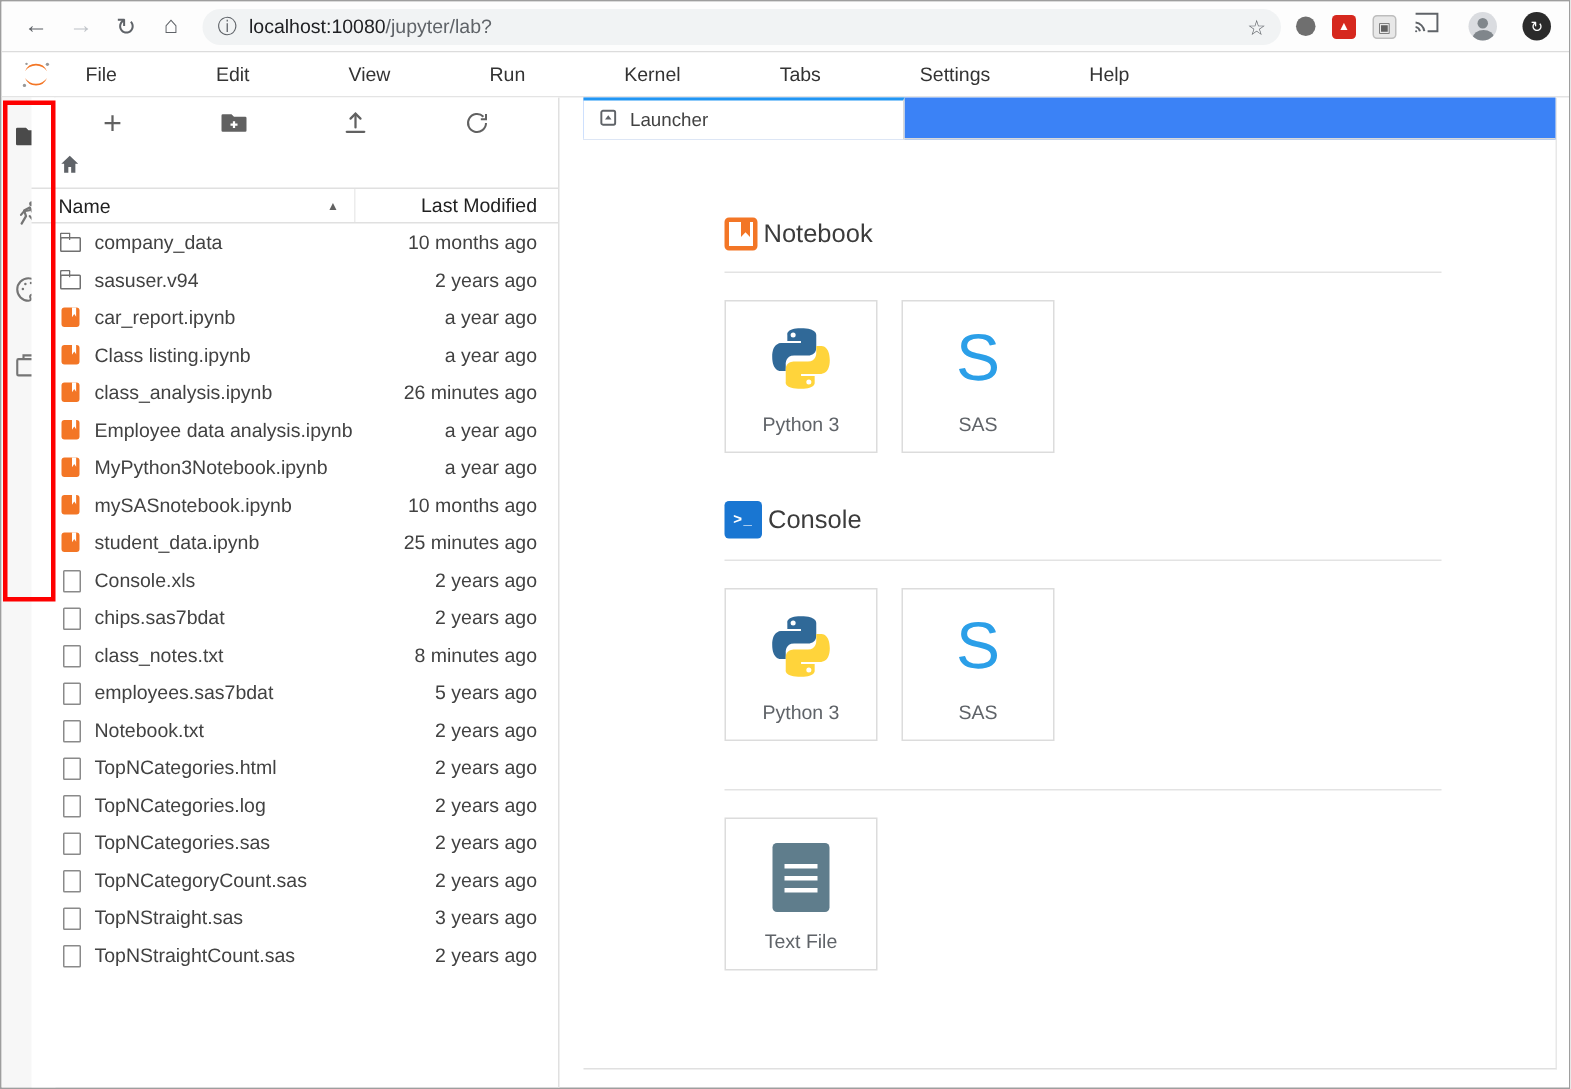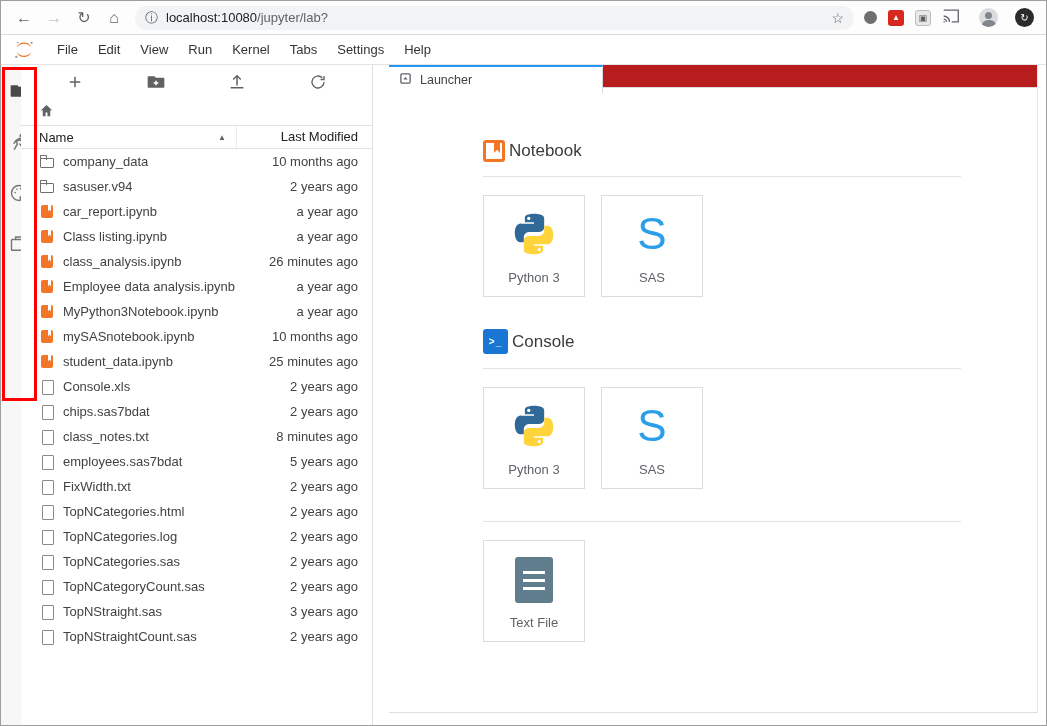--- a/index.html
+++ b/index.html
@@ -21,21 +21,21 @@
   .ext-adobe { width:16px; height:16px; background:#d6281e; border-radius:3px; color:#fff; font-size:8px; display:flex; align-items:center; justify-content:center; }
   .ext-box { width:16px; height:16px; background:#e8e8e8; border:1px solid #bdbdbd; border-radius:3px; color:#616161; font-size:9px; display:flex; align-items:center; justify-content:center; }
   .avatar { width:19px; height:19px; border-radius:50%; background:#dadce0; position:relative; overflow:hidden; margin-left:8px; }
   .avatar::before { content:""; position:absolute; left:6px; top:3.5px; width:7px; height:7px; border-radius:50%; background:#80868b; }
   .avatar::after { content:""; position:absolute; left:2.5px; top:11.5px; width:14px; height:10px; border-radius:50%; background:#80868b; }
   .sync-btn { width:19px; height:19px; border-radius:50%; background:#2b2b2b; color:#fff; font-size:10px; display:flex; align-items:center; justify-content:center; margin-left:6px; }
 
   
   .menubar { position:absolute; top:34px; left:0; right:0; height:30px; background:#fff; border-bottom:1px solid #e4e4e4; display:flex; align-items:center; }
   .logo { margin:0 12px 0 12px; display:flex; align-items:center; }
-  .menu-items { display:flex; align-items:center; }
+  .menu-items { display:flex; align-items:center;gap:46px; }
   .menu-item { padding:0 10px; font-size:13px; color:#333; line-height:30px; cursor:default; }
 
   
   .sidebar { position:absolute; top:64px; left:0; bottom:0; width:36px; background:#f7f7f7; border-right:1px solid #e0e0e0; display:flex; flex-direction:column; align-items:center; padding-top:16px; gap:31px; }
   .side-icon { width:20px; height:20px; display:flex; align-items:center; justify-content:center; }
   .annotation-box { position:absolute; top:66px; left:1px; width:35px; height:334px; border:3px solid #fe0000; z-index:50; pointer-events:none; }
 
   
   .filebrowser { position:absolute; top:64px; left:20px; width:352px; bottom:0; background:#fff; border-right:1px solid #e0e0e0; }
   .fb-toolbar { height:34px; display:flex; align-items:center; justify-content:space-around; padding:0 14px; }
@@ -51,21 +51,21 @@
   .fb-row .fmod { width:136px; text-align:right; padding-right:14px; color:#424242; }
   .ficon { width:16px; height:16px; margin:0 8px 0 18px; position:relative; flex:none; }
   .ficon.folder::before { content:""; position:absolute; left:1px; top:4px; width:12px; height:8px; border:1.3px solid #707070; border-radius:1px; }
   .ficon.folder::after { content:""; position:absolute; left:1px; top:1.5px; width:5px; height:4px; border:1.3px solid #707070; border-bottom:none; border-radius:1px 1px 0 0; }
   .ficon.file::before { content:""; position:absolute; left:2.5px; top:1px; width:10px; height:13px; border:1.3px solid #8a8a8a; border-radius:1px; }
   .ficon.notebook::before { content:""; position:absolute; left:2px; top:1px; width:12px; height:13px; background:#f37626; border-radius:2px; }
   .ficon.notebook::after { content:""; position:absolute; right:4px; top:1px; width:3px; height:7px; background:#fff; clip-path:polygon(0 0,100% 0,100% 100%,50% 70%,0 100%); }
 
   
   .main { position:absolute; top:64px; left:388px; right:8px; bottom:12px; background:#fff; border-right:1px solid #e8e8e8; border-bottom:1px solid #e0e0e0; }
-  .tabbar { height:23px; background:#b91c1c; border-bottom:1px solid #d9d9d9; display:flex; }
+  .tabbar { height:28px; background:#3b82f6; border-bottom:1px solid #d9d9d9; display:flex; }
   .tab { width:214px; height:28px; background:#fff; border-top:2px solid #2196f3; border-right:1px solid #d9d9d9; display:flex; align-items:center; gap:8px; padding-left:10px; font-size:12.5px; color:#424242; }
   .launcher { padding:52px 0 0 94px; }
   .section-header { display:flex; align-items:center; gap:4px; font-size:17px; color:#3c3c3c; }
   .nb-icon { width:22px; height:22px; border:3px solid #f37626; border-radius:3px; position:relative; flex:none; }
   .nb-icon::after { content:""; position:absolute; right:2px; top:0px; width:6px; height:10px; background:#f37626; clip-path:polygon(0 0,100% 0,100% 100%,50% 68%,0 100%); }
   .console-icon { width:25px; height:25px; background:#1976d2; border-radius:3px; color:#fff; font-size:10px; font-weight:bold; display:flex; align-items:center; justify-content:center; letter-spacing:1px; flex:none; }
   .section-rule { width:478px; border:none; border-top:1px solid #e3e3e3; margin:14px 0 0 0; }
   .cards { display:flex; gap:16px; margin:18px 0 32px 0; }
   .card { width:102px; height:102px; background:#fff; border:1px solid #dcdcdc; display:flex; flex-direction:column; align-items:center; padding-top:14px; cursor:default; }
   .card-label { margin-top:auto; margin-bottom:11px; font-size:13px; color:#5f6368; }
@@ -275,21 +275,21 @@
         </div>
 
         <div class="fb-row">
           <span class="ficon file"></span>
           <span class="fname">employees.sas7bdat</span>
           <span class="fmod">5 years ago</span>
         </div>
 
         <div class="fb-row">
           <span class="ficon file"></span>
-          <span class="fname">FixWidth.txt</span>
+          <span class="fname">Notebook.txt</span>
           <span class="fmod">2 years ago</span>
         </div>
 
         <div class="fb-row">
           <span class="ficon file"></span>
           <span class="fname">TopNCategories.html</span>
           <span class="fmod">2 years ago</span>
         </div>
 
         <div class="fb-row">

